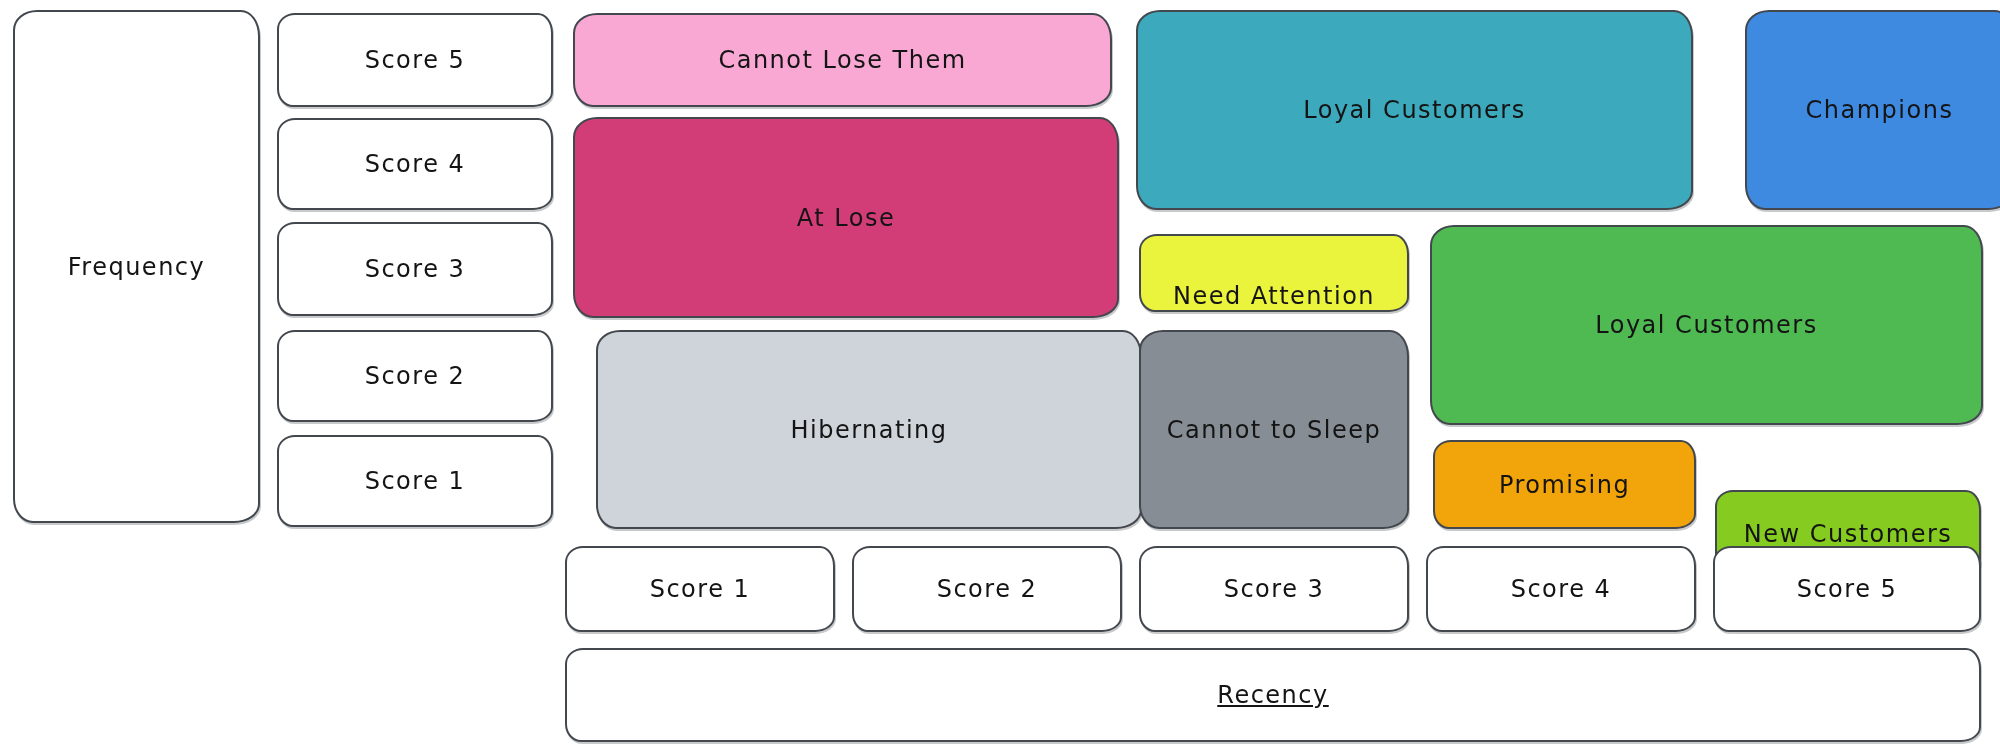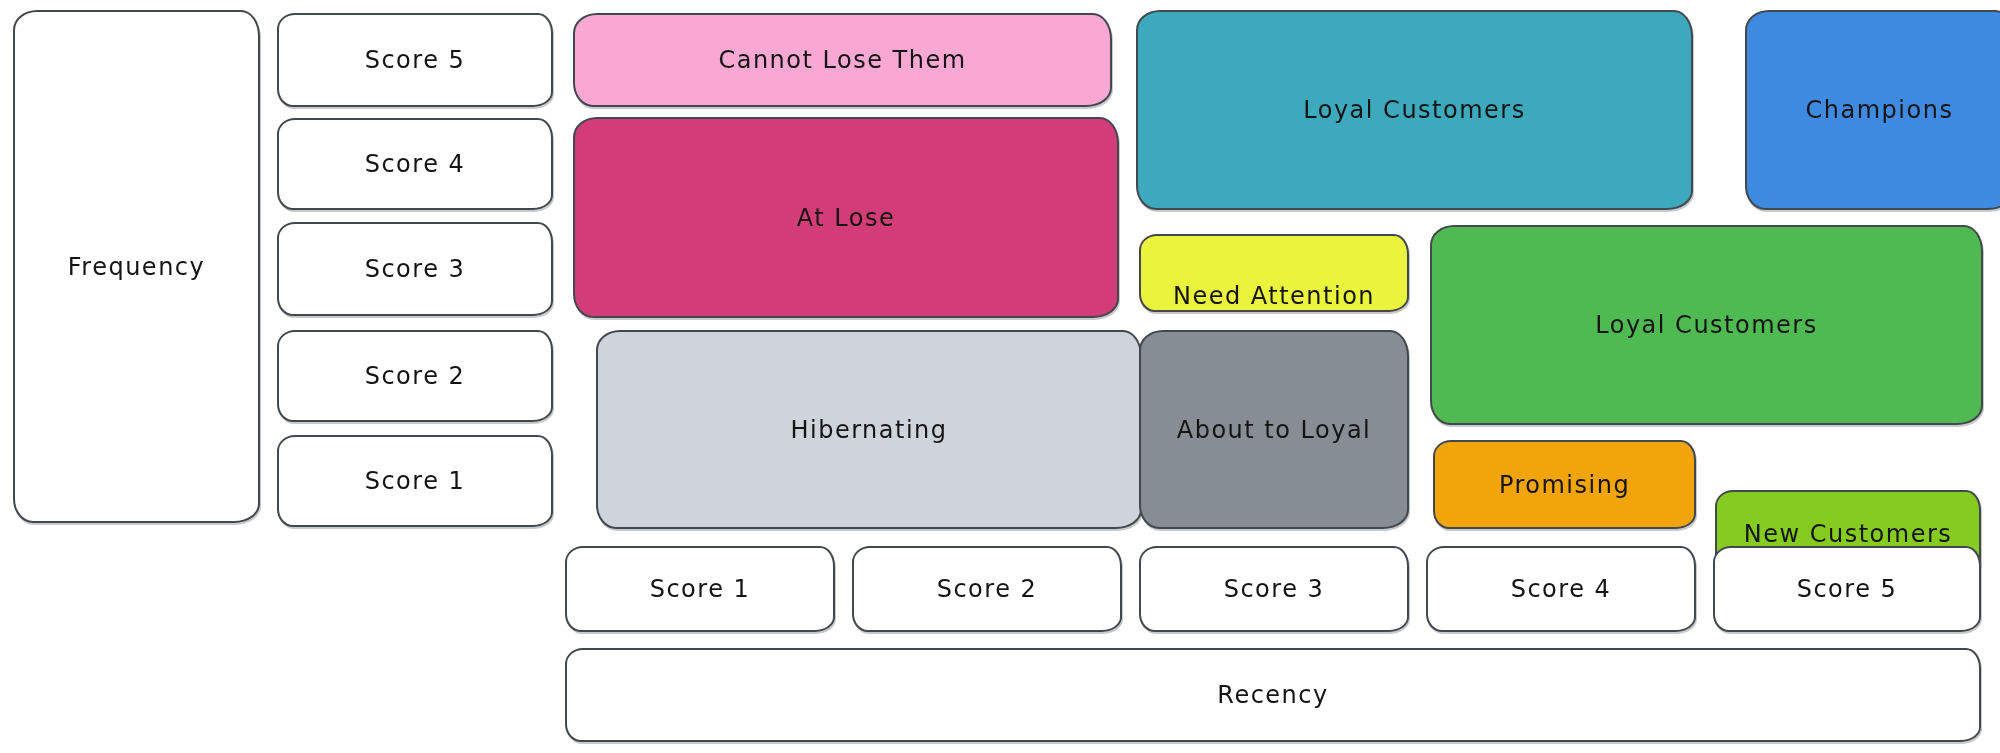--- a/index.html
+++ b/index.html
@@ -81,21 +81,21 @@
 
   <div class="box small-r" style="left: 1139px; top: 234px; width: 270px; height: 78px; background: rgb(235, 244, 61); align-items: flex-end;">
     <span>Need Attention</span>
   </div>
 
   <div class="box" style="left: 1430px; top: 225px; width: 553px; height: 200px; background: rgb(80, 186, 82);">
     <span>Loyal Customers</span>
   </div>
 
   <div class="box" style="left: 1139px; top: 330px; width: 270px; height: 199px; background: rgb(134, 141, 148);">
-    <span>About to Loyal</span>
+    <span>Cannot to Sleep</span>
   </div>
 
   <div class="box small-r" style="left: 1433px; top: 440px; width: 263px; height: 89px; background: rgb(242, 165, 10);">
     <span>Promising</span>
   </div>
 
   <div class="box small-r" style="left: 1715px; top: 442px; width: 266px; height: 87px; background: rgb(134, 203, 32); margin-top: 48px;">
     <span>New Customers</span>
   </div>
 
@@ -108,17 +108,17 @@
   <div class="box white small-r" style="left:1139px; top:546px; width:270px; height:86px;">
     <span>Score 3</span>
   </div>
   <div class="box white small-r" style="left:1426px; top:546px; width:270px; height:86px;">
     <span>Score 4</span>
   </div>
   <div class="box white small-r" style="left:1713px; top:546px; width:268px; height:86px;">
     <span>Score 5</span>
   </div>
 
-  <div class="box white small-r" style="left:565px; top:648px; width:1416px; height:94px;">
+  <div class="box white small-r" style="left:565px; top:648px; width:1416px; height:94px;text-decoration:underline;">
     <span>Recency</span>
   </div>
 
 </div>
 
 </body></html>

